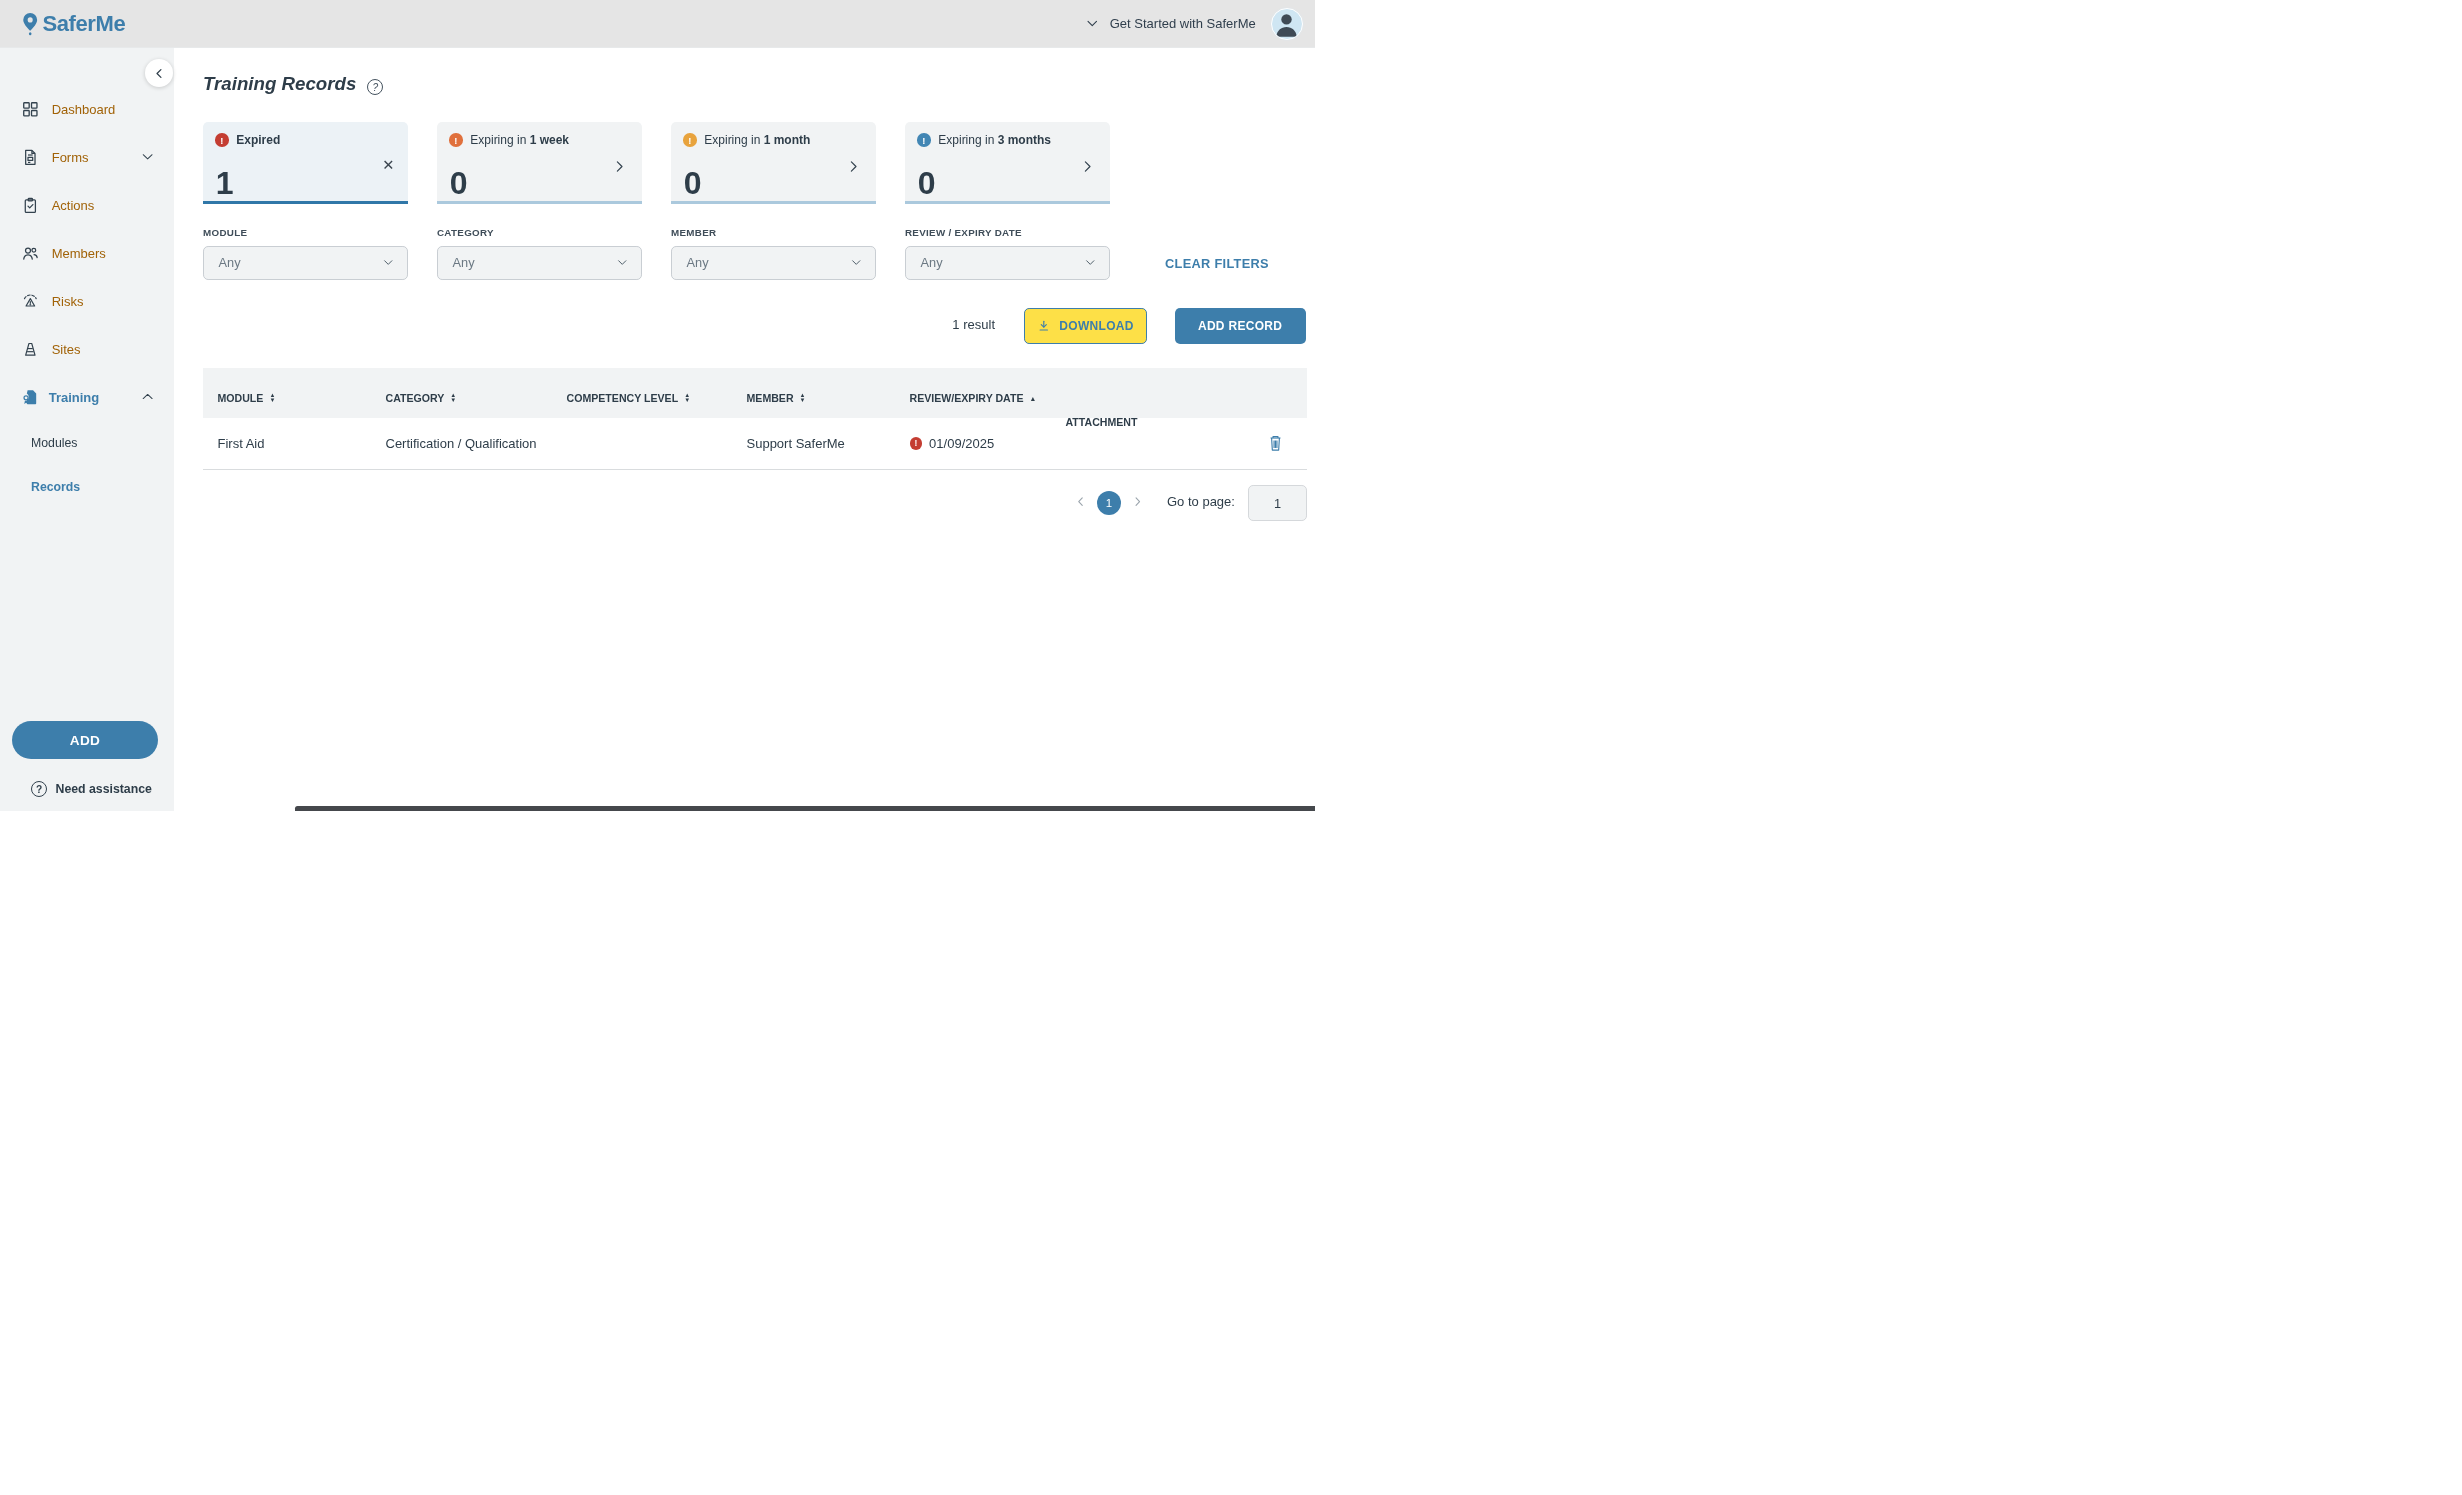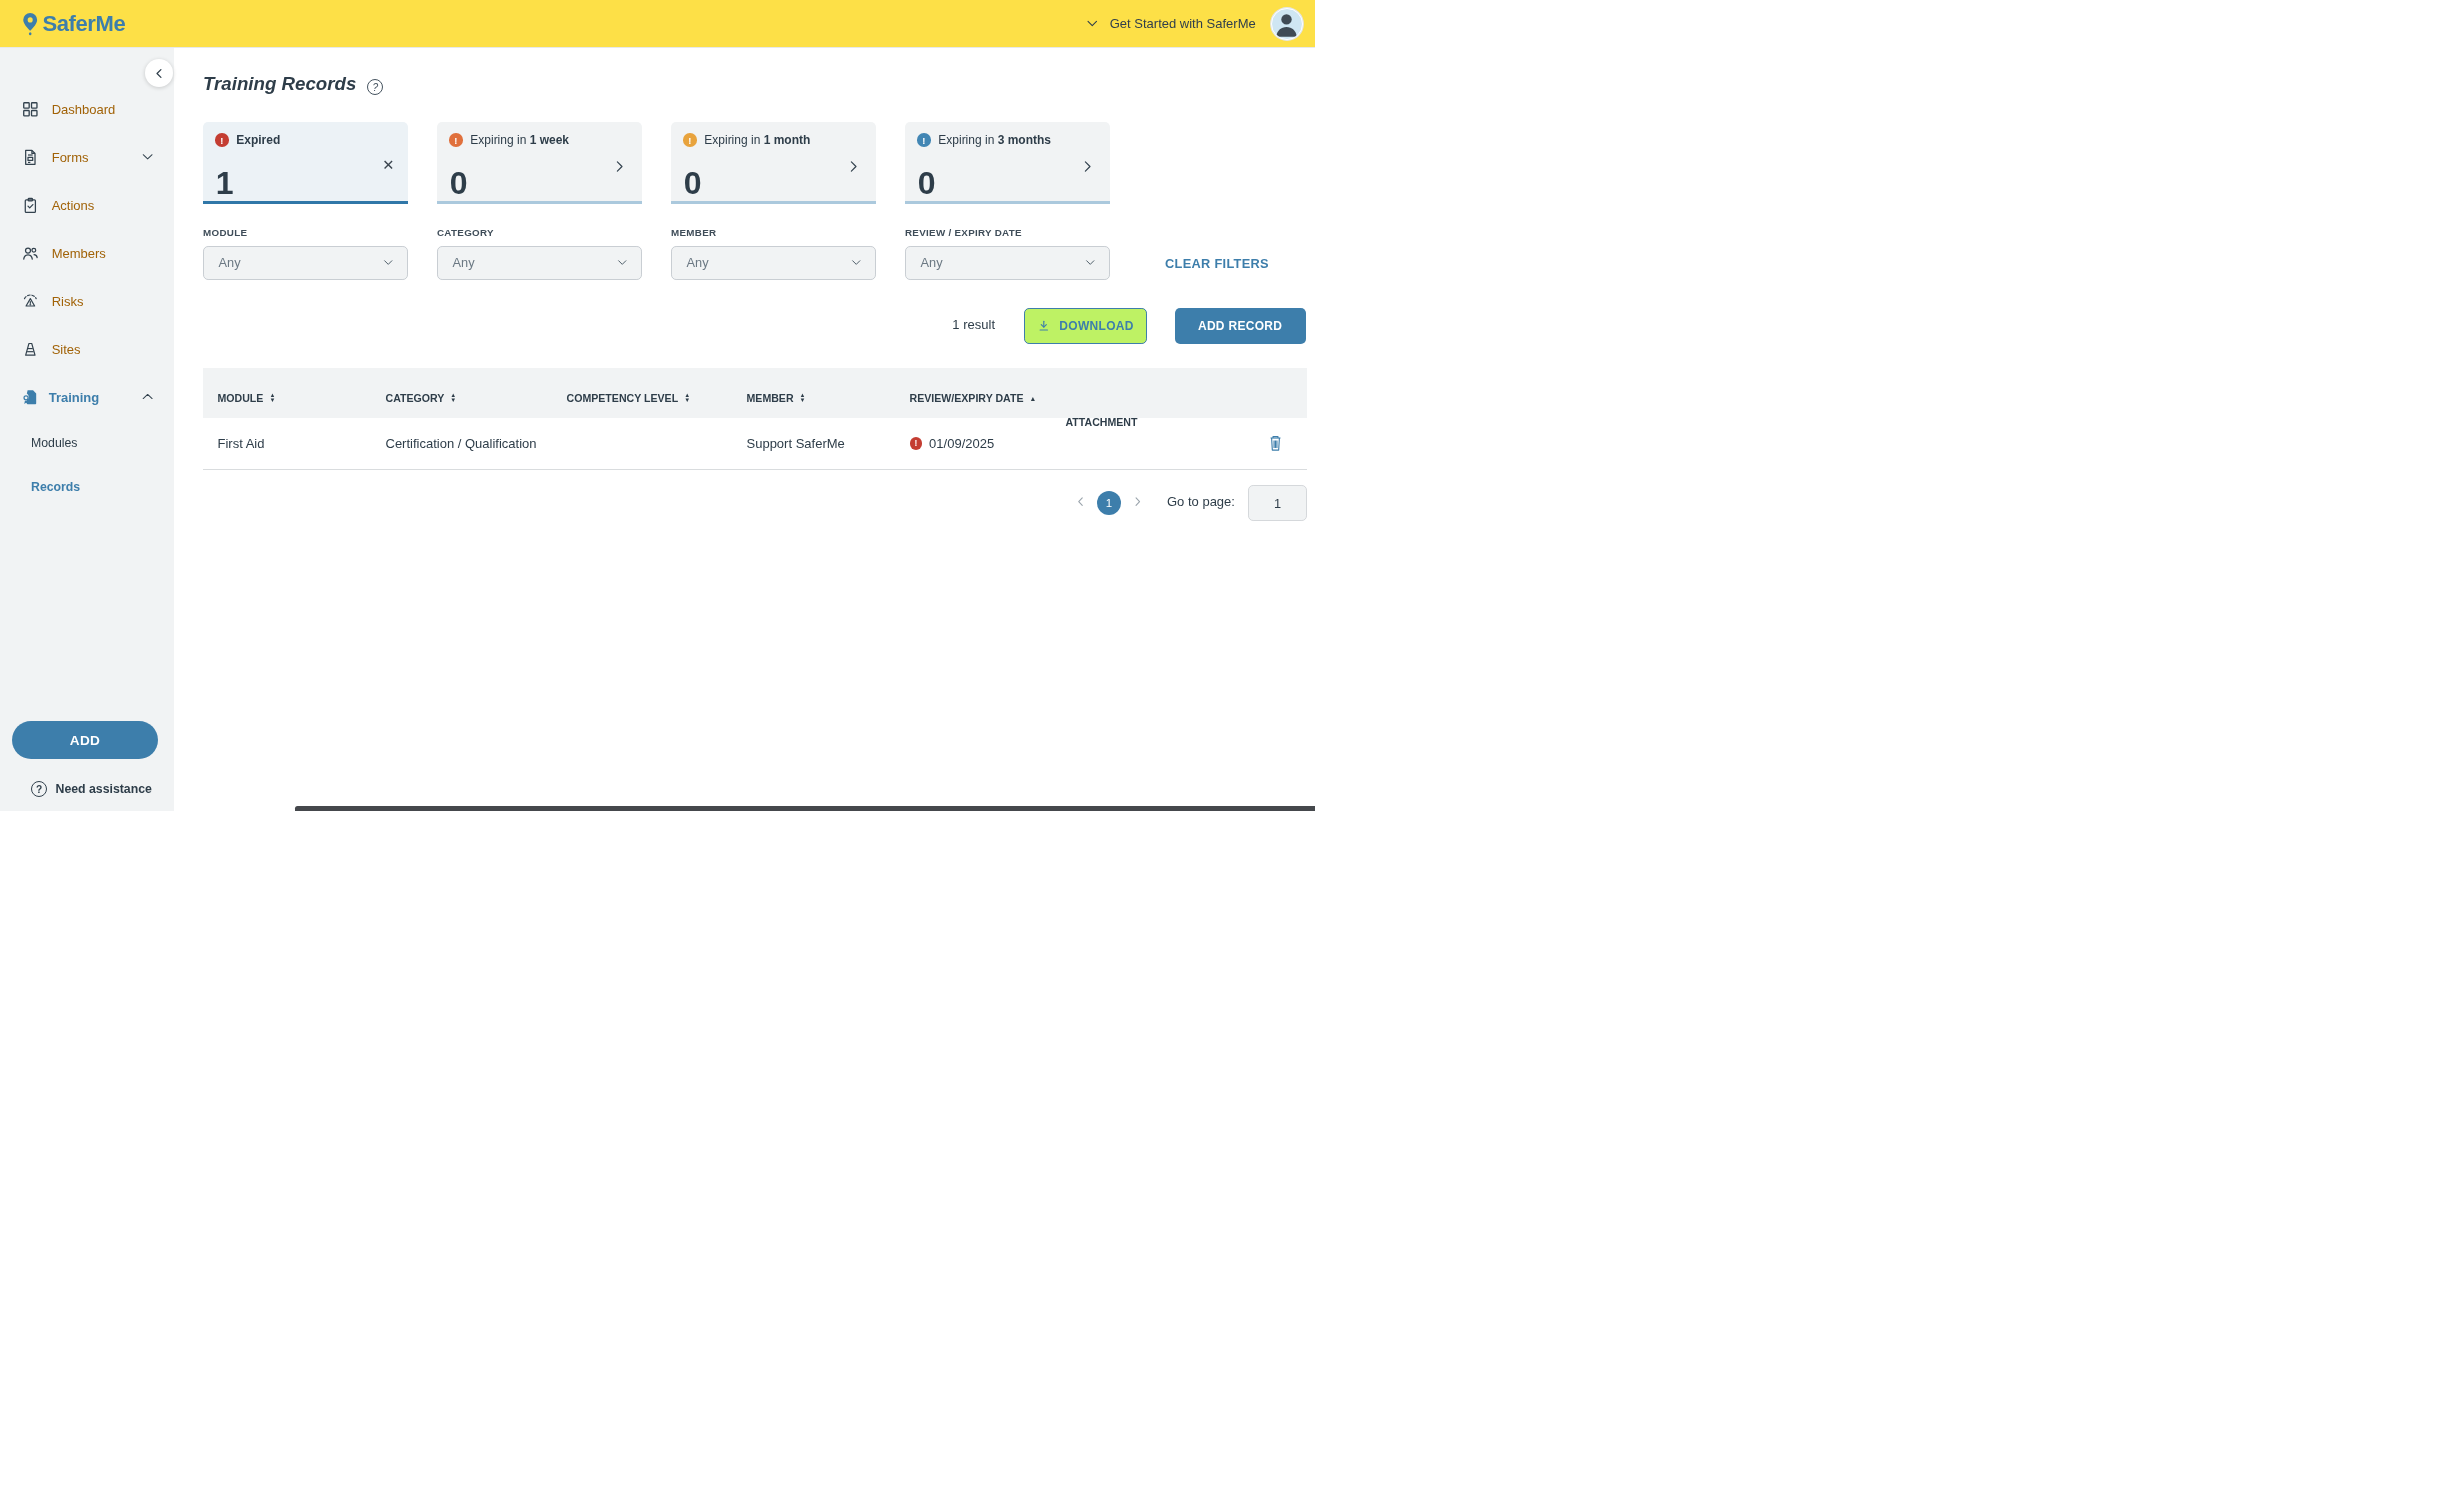--- a/index.html
+++ b/index.html
@@ -6,21 +6,21 @@
   html,body { width:1315px; height:811px; overflow:hidden; }
   body {
     font-family:"Liberation Sans", sans-serif;
     background:#ffffff; color:#2e3d49; position:relative;
   }
   svg { display:block; }
 
   
   .header {
     position:absolute; top:0; left:0; right:0; height:48px;
-    background:#fde047; border-bottom:0.9px solid #e7e9ea;
+    background:#e5e5e5; border-bottom:0.9px solid #e7e9ea;
     display:flex; align-items:center; z-index:5;
   }
   .logo { display:flex; align-items:center; gap:1.7px; margin-left:20.4px; cursor:pointer; }
   .logo-text { font-size:22px; font-weight:700; letter-spacing:-0.4px; color:#3d7eab; }
   .header-right { margin-left:auto; display:flex; align-items:center; gap:15.3px; margin-right:12px; }
   .get-started { display:flex; align-items:center; gap:10.2px; cursor:pointer; color:#2f3e4c; font-size:13px; }
   .avatar {
     width:32px; height:32px; border-radius:50%; background:#cfe6f3; overflow:hidden;
     border:1.7px solid #ffffff; box-shadow:0 0 0 0.9px #e3e6e8; cursor:pointer;
   }
@@ -103,21 +103,21 @@
   .select-value { font-size:12.8px; color:#6b7883; flex:1; }
   .clear-filters {
     position:absolute; left:967px; top:208px; font-size:12.8px; font-weight:700;
     letter-spacing:0.3px; color:#3d7eab; cursor:pointer;margin-left:24px;
   }
 
   
   .result-count { position:absolute; right:320px; top:269px; font-size:13px; color:#2e3d49; }
   .download-btn {
     position:absolute; right:168px; top:260px; width:123px; height:36px;
-    background:#bef264; border:0.9px solid #3d7eab; border-radius:5.1px;
+    background:#fde047; border:0.9px solid #3d7eab; border-radius:5.1px;
     display:flex; align-items:center; justify-content:center; gap:8.5px;
     color:#3d7eab; font-size:12px; font-weight:700; letter-spacing:0.3px; cursor:pointer;
     font-family:inherit;
   }
   .add-record-btn {
     position:absolute; right:9.4px; top:260px; width:131px; height:36px;
     background:#3d7eab; border:none; border-radius:5.1px; color:#ffffff;
     font-size:12px; font-weight:700; letter-spacing:0.3px; cursor:pointer; font-family:inherit;
   }
 

